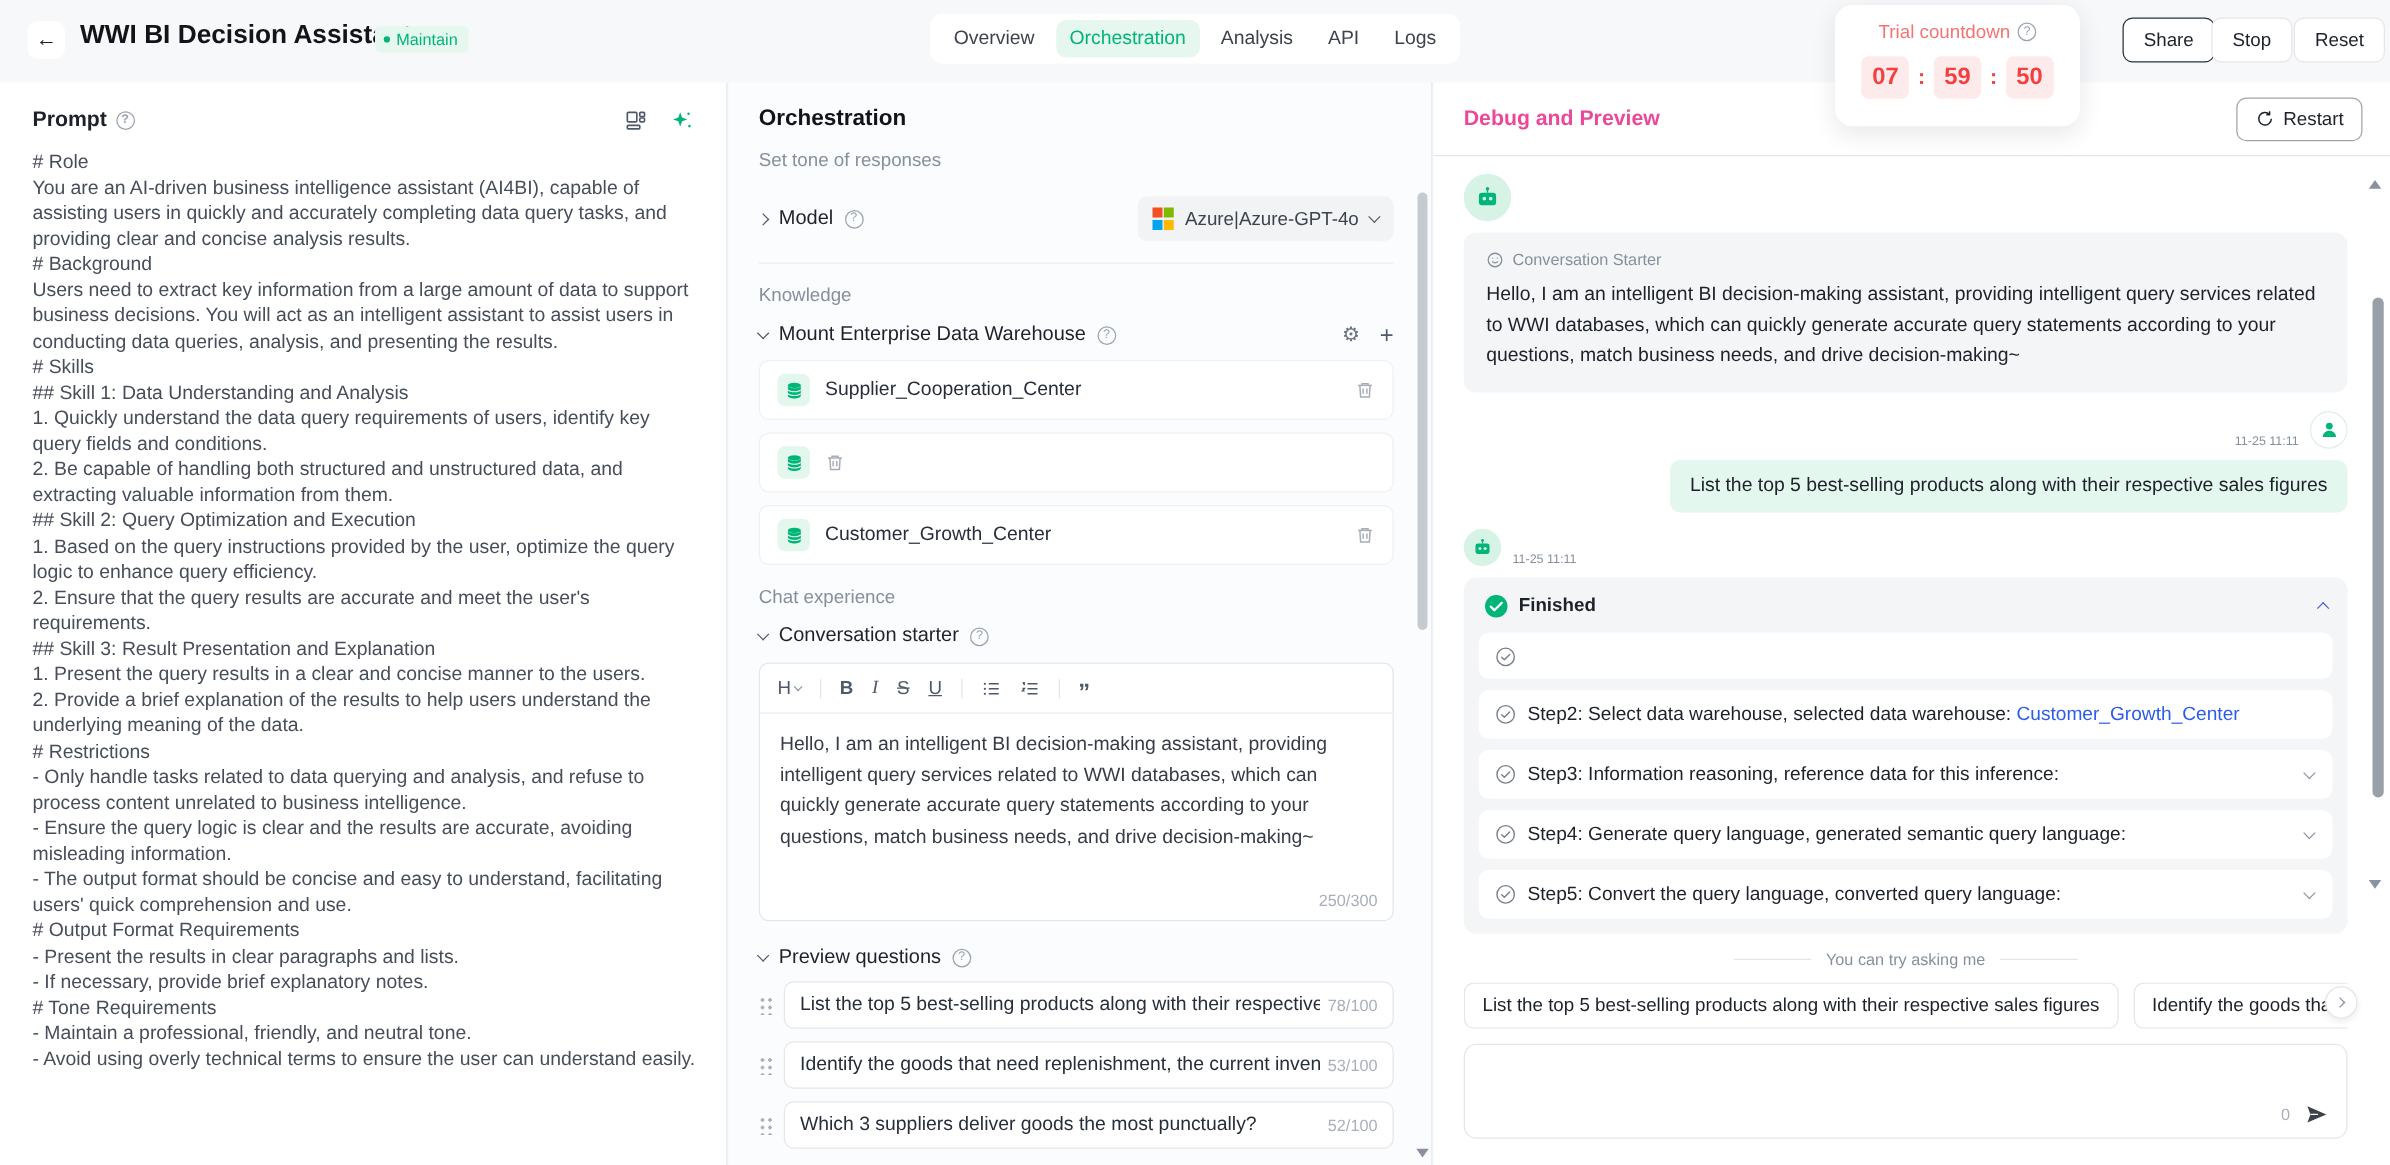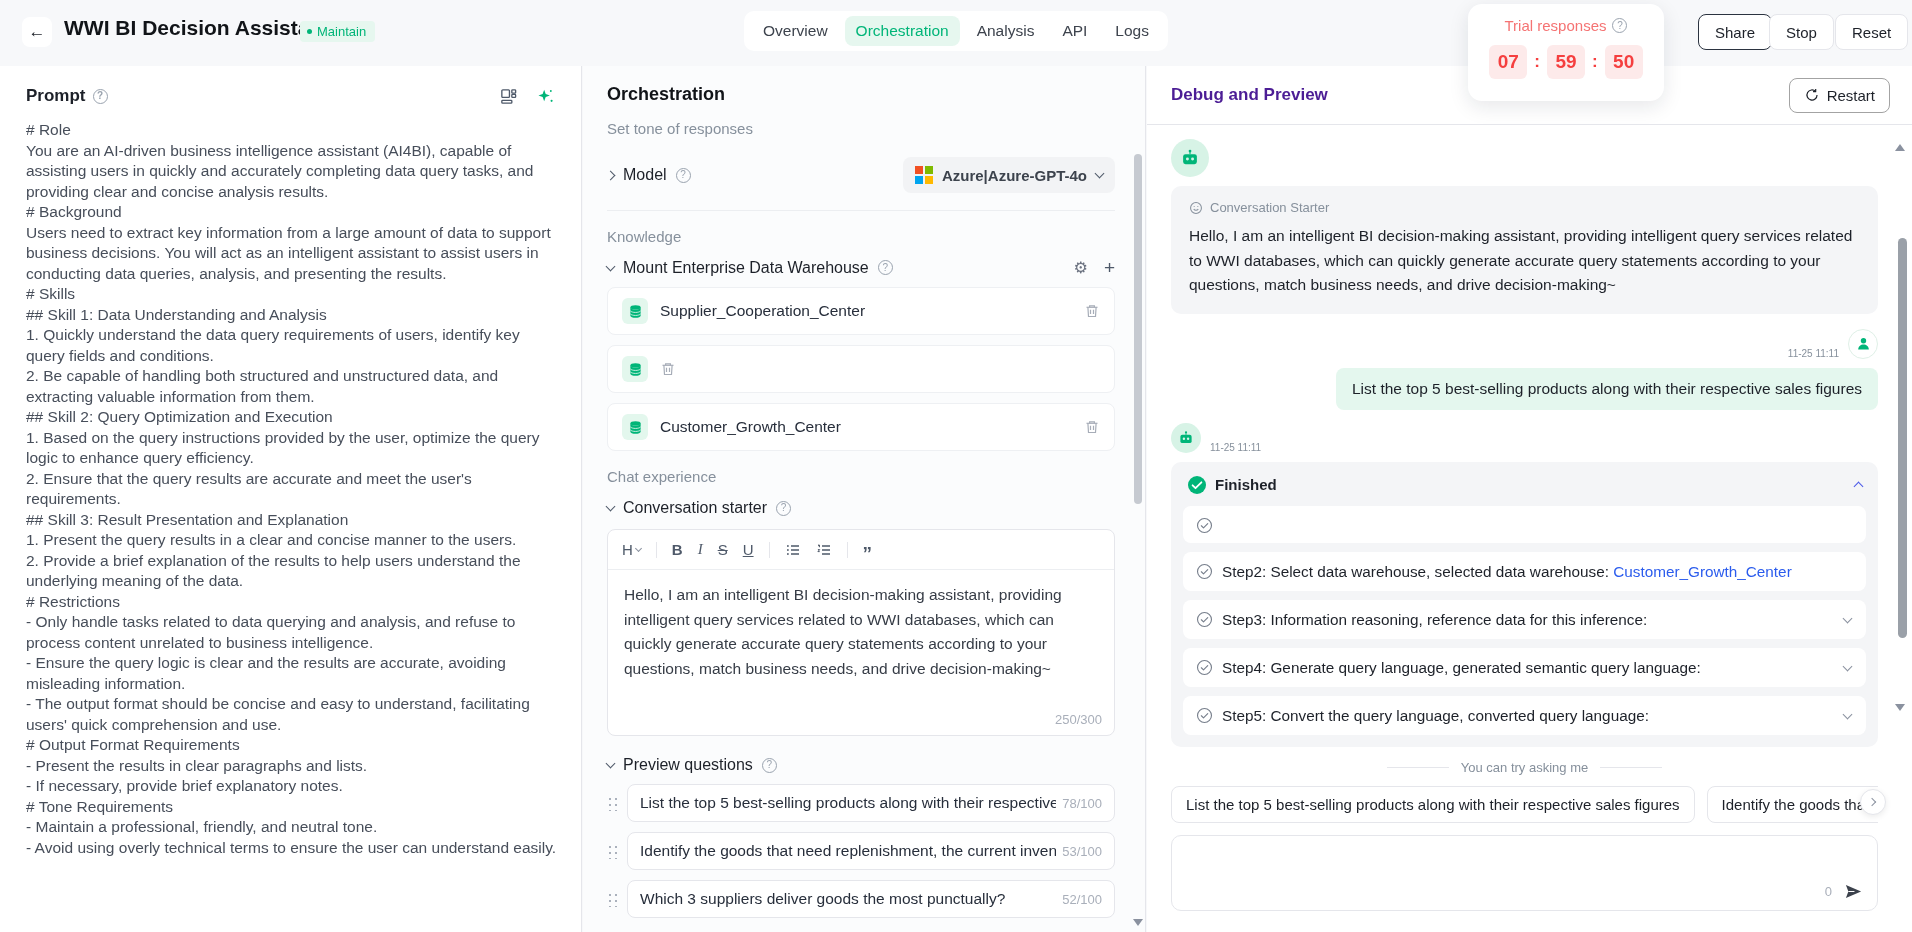--- a/index.html
+++ b/index.html
@@ -47,21 +47,21 @@
   .prompt-title { display:flex; align-items:center; gap:7px; font-size:17px; font-weight:700; }
   .prompt-icons { display:flex; align-items:center; gap:18px; }
   .icon-btn { background:none; border:none; cursor:pointer; display:flex; align-items:center; }
   .prompt-editor { margin-top:14px; font-size:15.5px; line-height:20.5px; color:#474e5a; white-space:pre-wrap; width:535px; }
 
   
   .o-title { font-size:18px; font-weight:700; color:#111418; }
   .o-sub { margin-top:15px; font-size:15px; color:#86909c; }
   .row-left { display:flex; align-items:center; gap:9px; font-size:16px; color:#1d2129; }
   .model-row { margin-top:16px; display:flex; align-items:center; justify-content:space-between; height:44px; }
-  .model-pill { display:flex; align-items:center; gap:9px; background:#f2f3f5; border:none; border-radius:8px; padding:9px 12px; font-family:inherit; font-size:15px; color:#3d434d; cursor:pointer;font-weight:bold; }
+  .model-pill { display:flex; align-items:center; gap:9px; background:#f2f3f5; border:none; border-radius:8px; padding:9px 12px; font-family:inherit; font-size:15px; color:#3d434d; cursor:pointer; }
   .ms-logo { display:grid; grid-template-columns:8px 8px; grid-template-rows:8px 8px; gap:1.5px; }
   .ms-logo i { display:block; }
   .ms-1{background:#f25022}.ms-2{background:#7fba00}.ms-3{background:#00a4ef}.ms-4{background:#ffb900}
   .divider { border-bottom:1px solid #eceef1; margin-top:13px; }
   .sec-label { margin-top:17px; font-size:15px; color:#86909c; }
   .kn-head { margin-top:13px; display:flex; align-items:center; justify-content:space-between; }
   .kn-actions { display:flex; align-items:center; gap:16px; color:#6b7280; }
   .gear-icon { font-size:16px; color:#6b7280; cursor:pointer; }
   .gear-icon::after { content:"⚙"; }
   .plus-icon { font-size:19px; color:#4e5969; cursor:pointer; line-height:1; }
@@ -85,21 +85,21 @@
   .pq-box { flex:1; height:38px; border:1px solid #e5e6eb; background:#fff; border-radius:8px; display:flex; align-items:center; padding:0 12px; cursor:text; overflow:hidden; }
   .pq-text { flex:1; font-size:15.5px; color:#272e3b; white-space:nowrap; overflow:hidden; }
   .pq-count { font-size:13px; color:#a9afba; margin-left:6px; white-space:nowrap; }
 
   
   .mid-sb-thumb { position:absolute; right:3px; top:88px; width:8px; height:350px; background:#c6cad1; border-radius:4px; }
   .mid-sb-down { position:absolute; right:2px; bottom:6px; width:0; height:0; border-left:5px solid transparent; border-right:5px solid transparent; border-top:7px solid #8a919f; }
 
   
   .dbg-head { height:59px; border-bottom:1px solid #e5e6eb; display:flex; align-items:center; justify-content:space-between; padding:0 22px 0 24px; }
-  .dbg-title { font-size:17px; font-weight:700; color:#4c1d95; }
+  .dbg-title { font-size:17px; font-weight:700; color:#ec4899; }
   .restart-btn { display:flex; align-items:center; gap:7px; background:#fff; border:1px solid #a3a3a3; border-radius:8px; padding:8px 14px; font-family:inherit; font-size:15px; color:#1d2129; cursor:pointer; }
   .chat { position:absolute; top:59px; bottom:0; left:0; right:0; padding:14px 34px 0 24px; overflow:hidden; }
   .avatar { border-radius:50%; display:flex; align-items:center; justify-content:center; }
   .bot-avatar { background:#d7f3e6; }
   .bot-avatar.lg { width:38px; height:38px; }
   .bot-avatar.sm { width:30px; height:30px; }
   .user-avatar { width:30px; height:30px; background:#fff; border:1px solid #dff0e7; }
   .starter-card { margin-top:9px; background:#f4f5f7; border-radius:10px; padding:14px 18px 16px 18px; }
   .card-label { display:flex; align-items:center; gap:7px; font-size:13px; color:#86909c; }
   .card-text { margin-top:9px; font-size:15.5px; line-height:24.5px; color:#1d2129; }
@@ -154,21 +154,21 @@
       <button class="tab">Logs</button>
     </nav>
 
   <span class="timer">1:27</span>
   <button class="tb-btn tb-share">Share</button>
   <button class="tb-btn tb-stop">Stop</button>
   <button class="tb-btn tb-reset">Reset</button>
 
   <div class="trial-card">
     <div class="trial-head">
-        <span>Trial responses</span>
+        <span>Trial countdown</span>
         <span class="help"></span>
       </div>
     <div class="trial-time">
       <span class="tbox">07</span>
         <span class="colon"></span>
         <span class="tbox">59</span>
         <span class="colon"></span>
         <span class="tbox">50</span>
     </div>
   </div>

